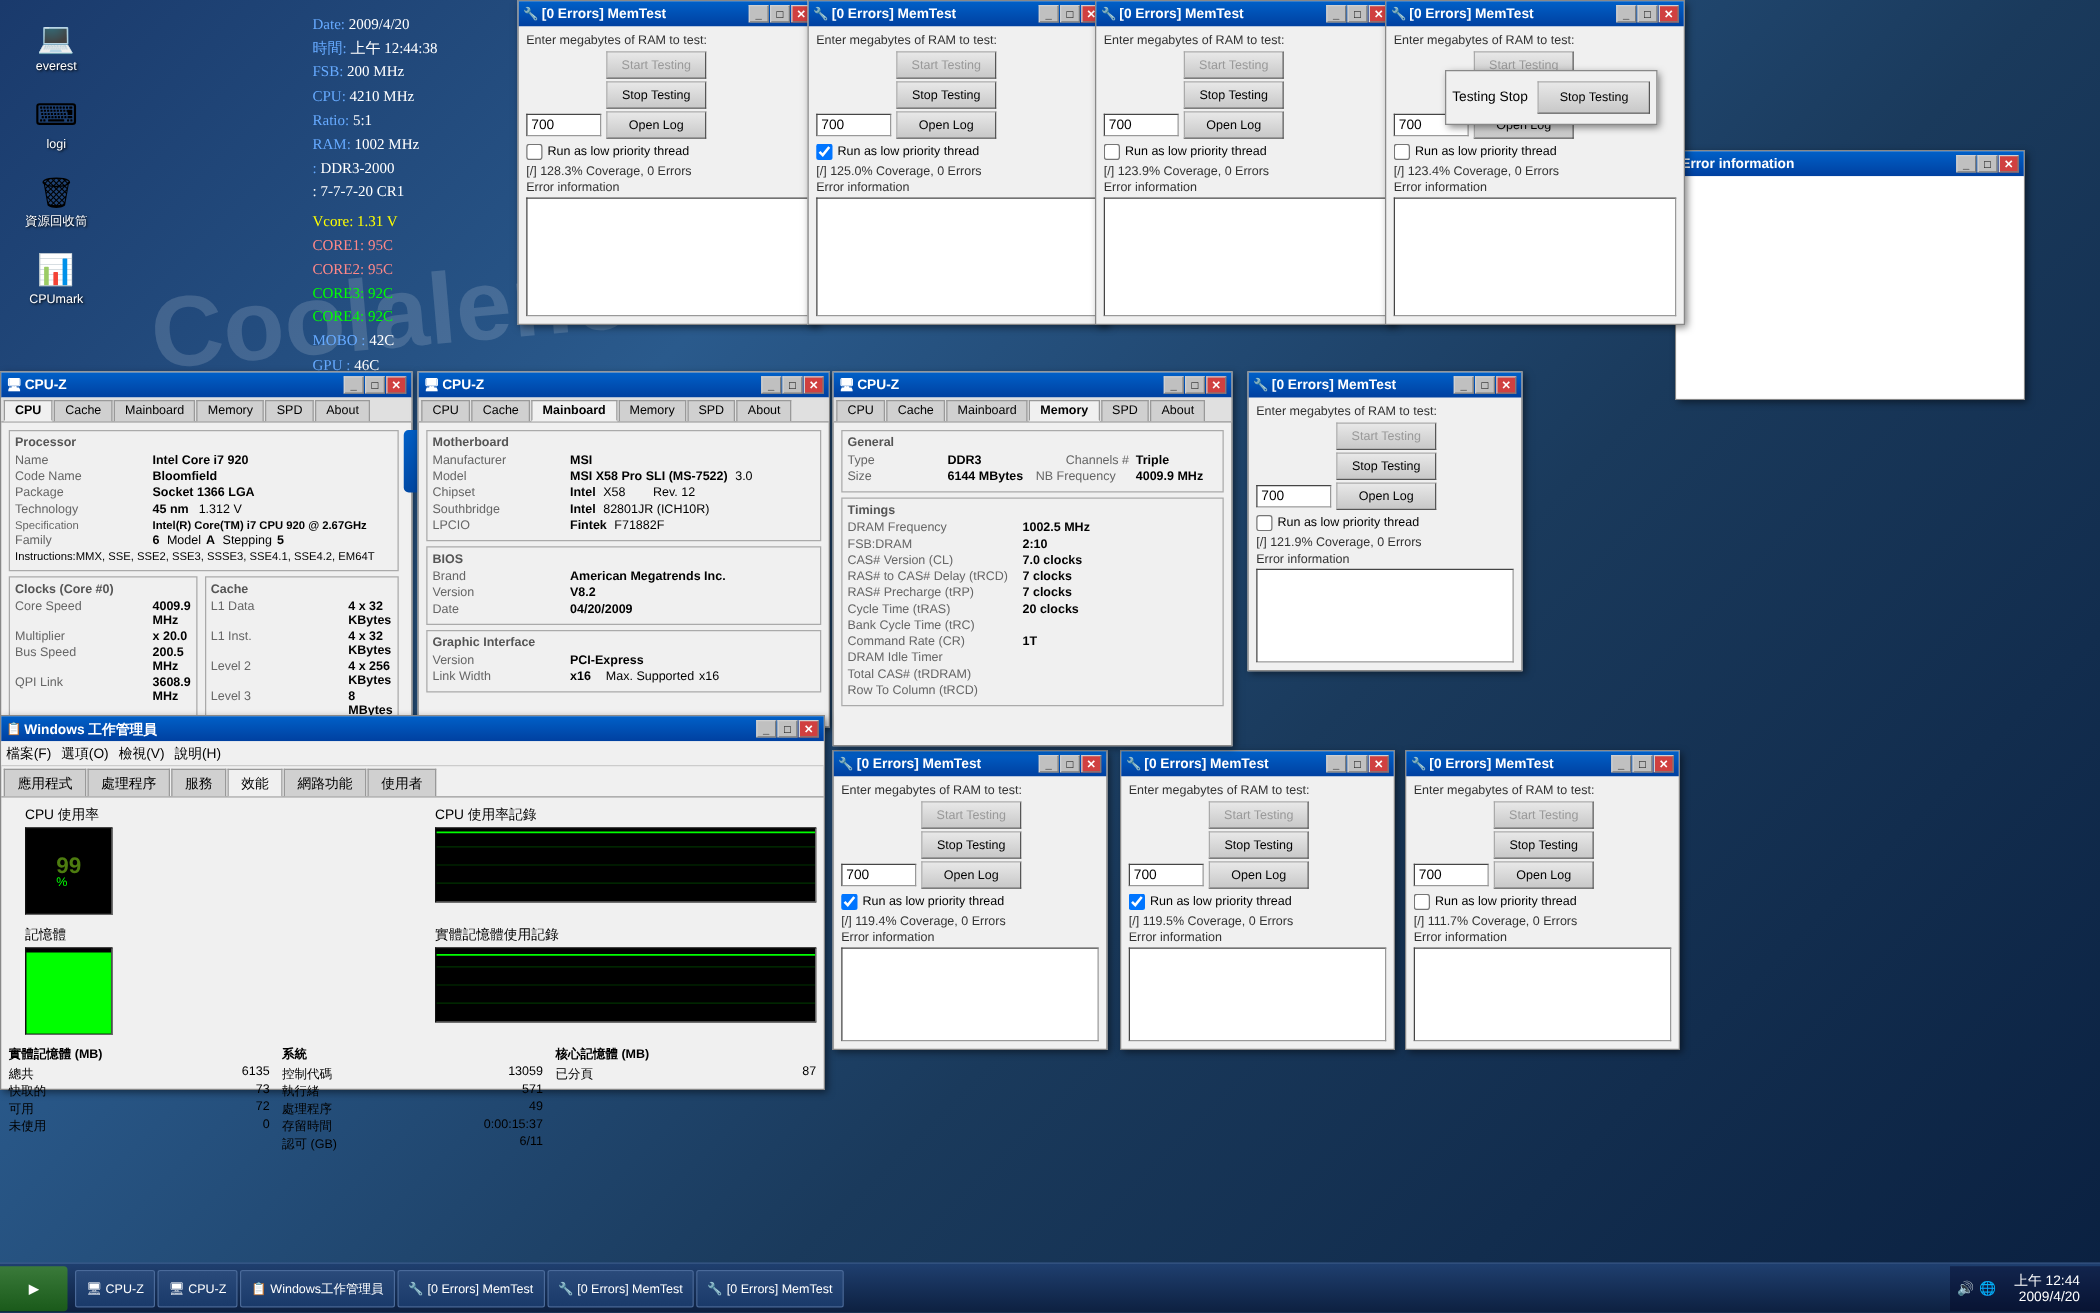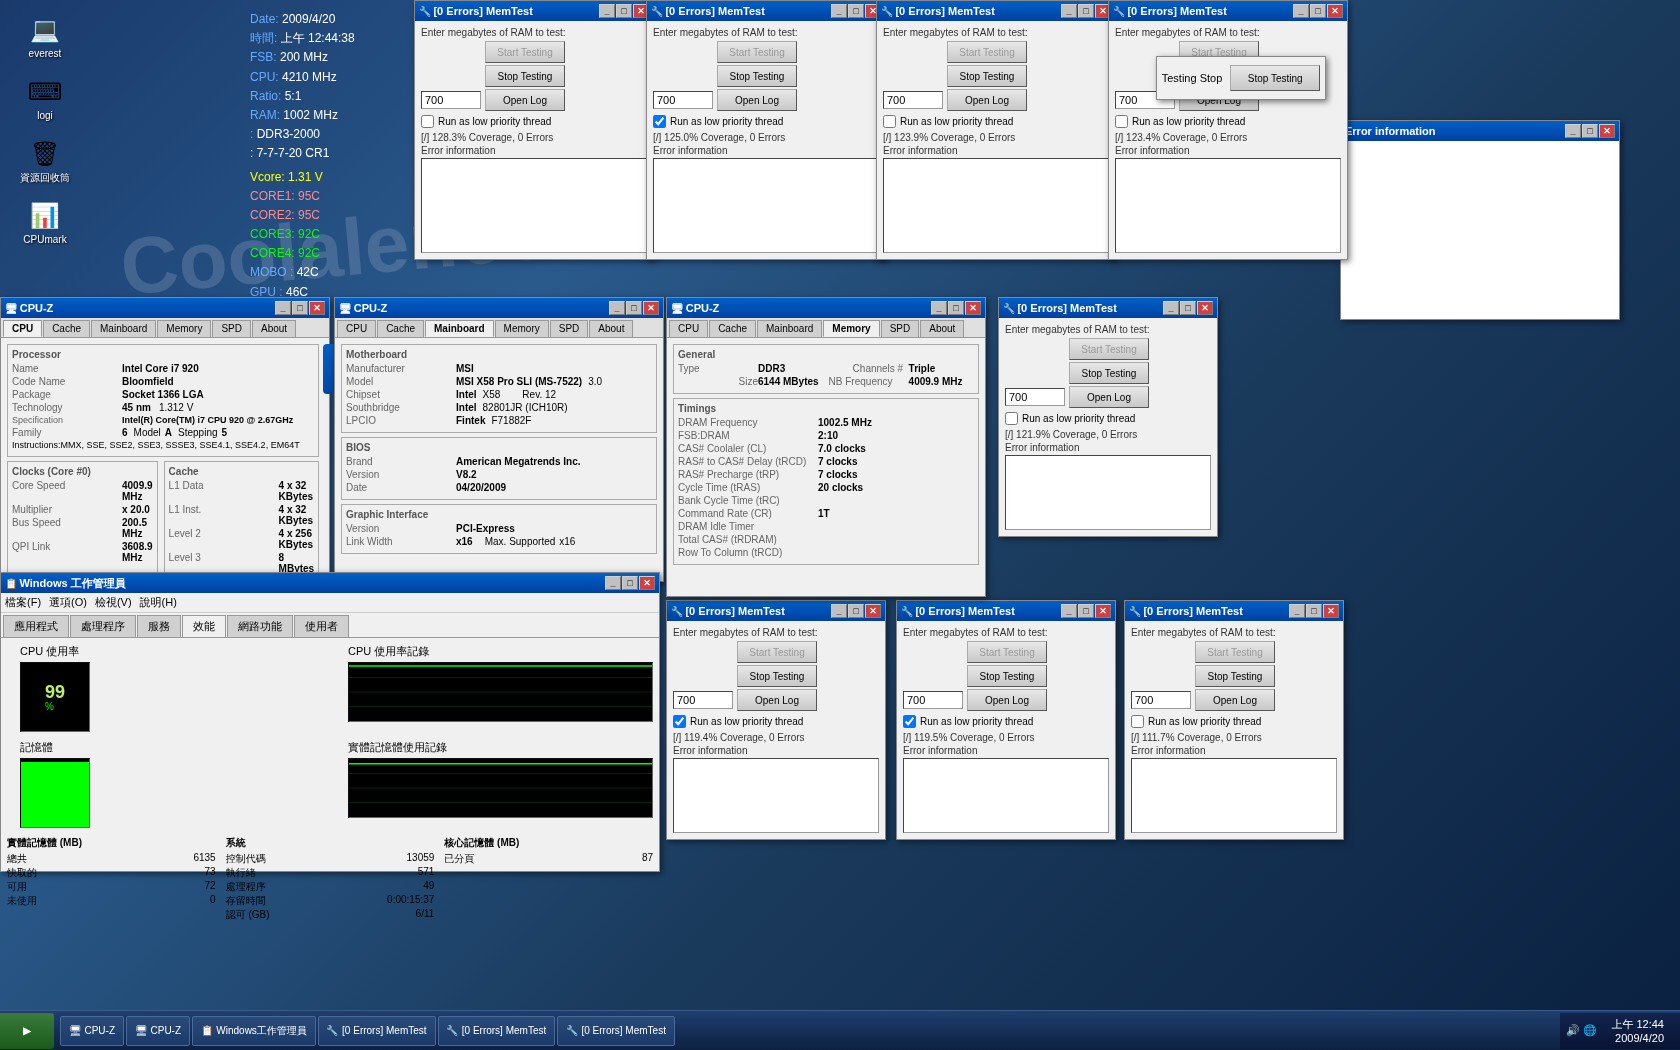--- a/index.html
+++ b/index.html
@@ -132,21 +132,21 @@
       line-height: 1.2;
     }
 
     
     .sysinfo {
       position: absolute;
       top: 10px;
       left: 220px;
       color: white;
       font-size: 12px;
-      font-family: Liberation Sans, sans-serif;
+      font-family: Liberation Serif, serif;
       line-height: 1.6;
     }
     .sysinfo .blue { color: #6af; }
     .sysinfo .yellow { color: #ff0; }
     .sysinfo .green { color: #0f0; }
     .sysinfo .red { color: #f88; }
     .sysinfo .available { color: #ff0; font-size: 15px; font-weight: bold; }
 
     
     .win {
@@ -370,21 +370,21 @@
       width: 70px;
       height: 70px;
       background: #000;
       border: 1px inset #666;
       display: flex;
       align-items: center;
       justify-content: center;
       position: relative;
     }
     .cpu-usage-text {
-      color: #bef264;
+      color: #4d7c0f;
       font-size: 18px;
       font-weight: bold;
       text-align: center;
       line-height: 1;
     }
     .cpu-usage-sub {
       color: #0f0;
       font-size: 10px;
     }
     .mem-usage-box {
@@ -923,21 +923,21 @@
   <div class="cpuz-content">
     <div class="cpuz-section">
       <div class="cpuz-section-title">General</div>
       <div style="display:flex; gap:10px;">
         <div>
           <div class="cpuz-row">
               <span class="cpuz-key" style="width:80px;">Type</span>
               <span class="cpuz-val">DDR3</span>
             </div>
           <div class="cpuz-row">
-              <span class="cpuz-key" style="width:80px;text-align:right;">Size</span>
+              <span class="cpuz-key" style="width:80px;">Size</span>
               <span class="cpuz-val">6144 MBytes</span>
             </div>
         </div>
         <div>
           <div class="cpuz-row">
               <span class="cpuz-key" style="width:80px;padding-left:24px;">Channels #</span>
               <span class="cpuz-val">Triple</span>
             </div>
           <div class="cpuz-row">
               <span class="cpuz-key" style="width:80px;">NB Frequency</span>
@@ -952,21 +952,21 @@
         <div>
           <div class="cpuz-row">
               <span class="cpuz-key" style="width:140px;">DRAM Frequency</span>
               <span class="cpuz-val">1002.5 MHz</span>
             </div>
           <div class="cpuz-row">
               <span class="cpuz-key" style="width:140px;">FSB:DRAM</span>
               <span class="cpuz-val">2:10</span>
             </div>
           <div class="cpuz-row">
-              <span class="cpuz-key" style="width:140px;">CAS# Coolaler (CL)</span>
+              <span class="cpuz-key" style="width:140px;">CAS# Version (CL)</span>
               <span class="cpuz-val">7.0 clocks</span>
             </div>
           <div class="cpuz-row">
               <span class="cpuz-key" style="width:140px;">RAS# to CAS# Delay (tRCD)</span>
               <span class="cpuz-val">7 clocks</span>
             </div>
           <div class="cpuz-row">
               <span class="cpuz-key" style="width:140px;">RAS# Precharge (tRP)</span>
               <span class="cpuz-val">7 clocks</span>
             </div>

